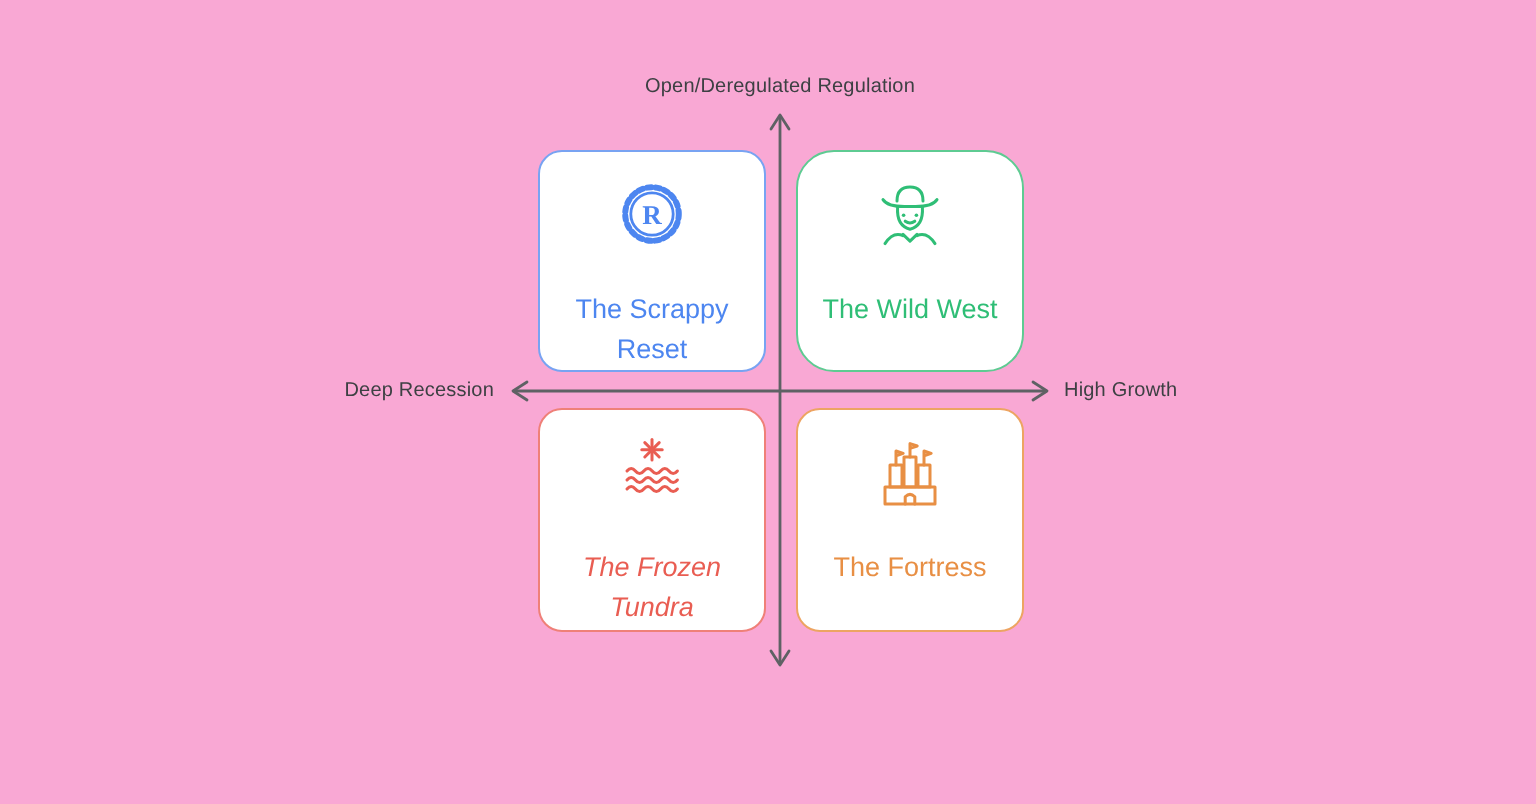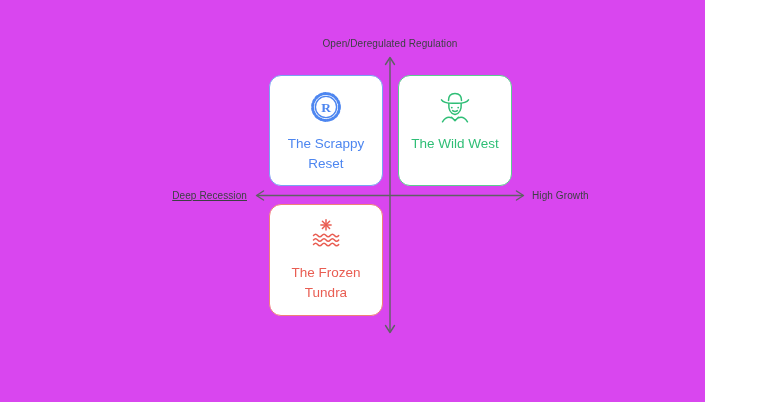--- a/index.html
+++ b/index.html
@@ -1,20 +1,20 @@
 <!DOCTYPE html>
 <html><head>
 <meta charset="utf-8">
 <style>
   html, body { margin: 0; padding: 0; background: #ffffff; }
   .canvas {
     position: relative;
-    width: 705px;
+    width: 768px;
     height: 402px;
-    background: #d946ef;
+    background: #f9a8d4;
     font-family: "Liberation Sans", sans-serif;
     overflow: hidden;
   }
   .axes-svg {
     position: absolute;
     left: 0; top: 0;
     width: 768px; height: 402px;
     pointer-events: none;
     color: #5f6164;
   }
@@ -35,27 +35,27 @@
     border: 1.5px solid currentColor;
     border-radius: 12px;
     box-sizing: border-box;
     background: #ffffff;
     display: flex;
     flex-direction: column;
     align-items: center;
     padding-top: 11px;
   }
   .quad-card.q0 { left: 269px; top: 75px;  height: 111px; }
-  .quad-card.q1 { left: 398px; top: 75px;  height: 111px; }
+  .quad-card.q1 { left: 398px; top: 75px;  height: 111px; border-radius: 19px; }
   .quad-card.q2 { left: 269px; top: 204px; height: 112px; }
   .quad-card.q3 { left: 398px; top: 204px; height: 112px; }
   .quad-icon { width: 40px; height: 40px; flex: 0 0 auto; }
   .quad-icon svg { display: block; }
   .q-label {
-    margin-top: 7px;
+    margin-top: 18px;
     font-size: 13.5px;
     font-weight: 500;
     line-height: 1.45;
     text-align: center;
     max-width: 96px;
     color: inherit;
   }
 </style>
 </head>
 <body>
@@ -67,21 +67,21 @@
       <path d="M390 59 V331"></path>
       <path d="M385.5 64.5 L390 57.5 L394.5 64.5"></path>
       <path d="M385.5 325.5 L390 332.5 L394.5 325.5"></path>
       <path d="M257 195.5 H523"></path>
       <path d="M263.5 191 L256.5 195.5 L263.5 200"></path>
       <path d="M516.5 191 L523.5 195.5 L516.5 200"></path>
     </g>
   </svg>
 
   <div class="axis-label top" style="color: rgb(61, 64, 67);">Open/Deregulated Regulation</div>
-  <div class="axis-label left" style="color: rgb(61, 64, 67); text-decoration: underline;">Deep Recession</div>
+  <div class="axis-label left" style="color: rgb(61, 64, 67);">Deep Recession</div>
   <div class="axis-label right" style="color: rgb(61, 64, 67); text-align: right;">High Growth</div>
 
   <div class="quad-card q0" style="border-color: rgb(120, 163, 242); color: rgb(77, 134, 240);">
     <span class="quad-icon">
       <svg viewBox="0 0 40 40" width="40" height="40" fill="none" stroke="currentColor" stroke-width="1.5" stroke-linecap="round">
         <circle cx="20" cy="20" r="13.4" stroke-width="3" stroke-dasharray="2.2 2.1"></circle>
         <circle cx="20" cy="20" r="10.6" stroke-width="1.4"></circle>
         <text x="20" y="25.2" text-anchor="middle" font-size="13.5" font-weight="bold" font-family="Liberation Serif, serif" fill="currentColor" stroke="none">R</text>
       </svg>
     </span>
@@ -98,29 +98,44 @@
         <circle cx="23.2" cy="20.6" r="0.9" fill="currentColor" stroke="none"></circle>
         <path d="M17.6 23.6 Q20 25.4 22.4 23.6"></path>
         <path d="M7.5 34.8 Q11.5 28.6 16.5 30.8"></path>
         <path d="M32.5 34.8 Q28.5 28.6 23.5 30.8"></path>
         <path d="M16.5 30.2 L20 33.6 L23.5 30.2"></path>
       </svg>
     </span>
     <div class="q-label">The Wild West</div>
   </div>
 
-  <div class="quad-card q2" style="border-color: rgb(239, 128, 120); color: rgb(233, 93, 82);">
+  <div class="quad-card q2" style="border-color: rgb(239, 128, 120); color: rgb(233, 93, 82); font-style: italic;">
     <span class="quad-icon">
       <svg viewBox="0 0 40 40" width="40" height="40" fill="none" stroke="currentColor" stroke-width="1.5" stroke-linecap="round">
         <path d="M20 3.8 V14"></path>
         <path d="M14.9 8.9 H25.1"></path>
         <path d="M16.4 5.3 L23.6 12.5"></path>
         <path d="M23.6 5.3 L16.4 12.5"></path>
         <path d="M7.5 19.5 q2.1 -2.6 4.2 0 t4.2 0 t4.2 0 t4.2 0 t4.2 0 t4.2 0"></path>
         <path d="M7.5 24 q2.1 -2.6 4.2 0 t4.2 0 t4.2 0 t4.2 0 t4.2 0 t4.2 0"></path>
         <path d="M7.5 28.5 q2.1 -2.6 4.2 0 t4.2 0 t4.2 0 t4.2 0 t4.2 0 t4.2 0"></path>
       </svg>
     </span>
     <div class="q-label">The Frozen Tundra</div>
   </div>
 
+  <div class="quad-card q3" style="border-color: rgb(237, 164, 98); color: rgb(232, 143, 68);">
+    <span class="quad-icon">
+      <svg viewBox="0 0 40 40" width="40" height="40" fill="none" stroke="currentColor" stroke-width="1.5" stroke-linecap="round" stroke-linejoin="round">
+        <rect x="7.5" y="27.5" width="25" height="8.5"></rect>
+        <rect x="10" y="16.5" width="6" height="11"></rect>
+        <rect x="24" y="16.5" width="6" height="11"></rect>
+        <rect x="17" y="12.5" width="6" height="15"></rect>
+        <path d="M13 16.5 V9.5 l3.6 1.2 l-3.6 1.2"></path>
+        <path d="M27 16.5 V9.5 l3.6 1.2 l-3.6 1.2"></path>
+        <path d="M20 12.5 V5.8 l3.6 1.2 l-3.6 1.2"></path>
+        <path d="M17.6 36 v-3.6 q2.4 -2.4 4.8 0 V36"></path>
+      </svg>
+    </span>
+    <div class="q-label">The Fortress</div>
+  </div>
 
 </div>
 
 </body></html>

